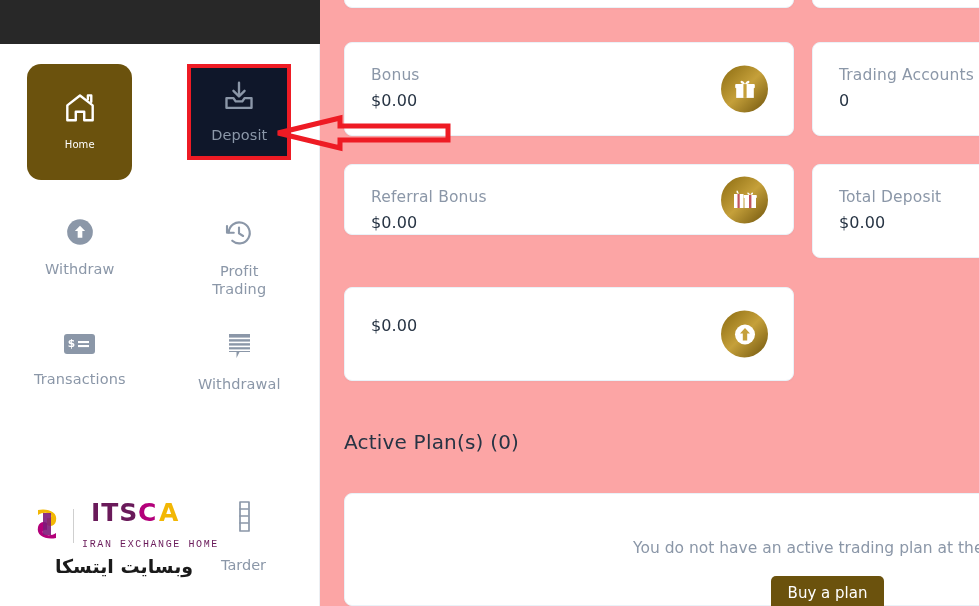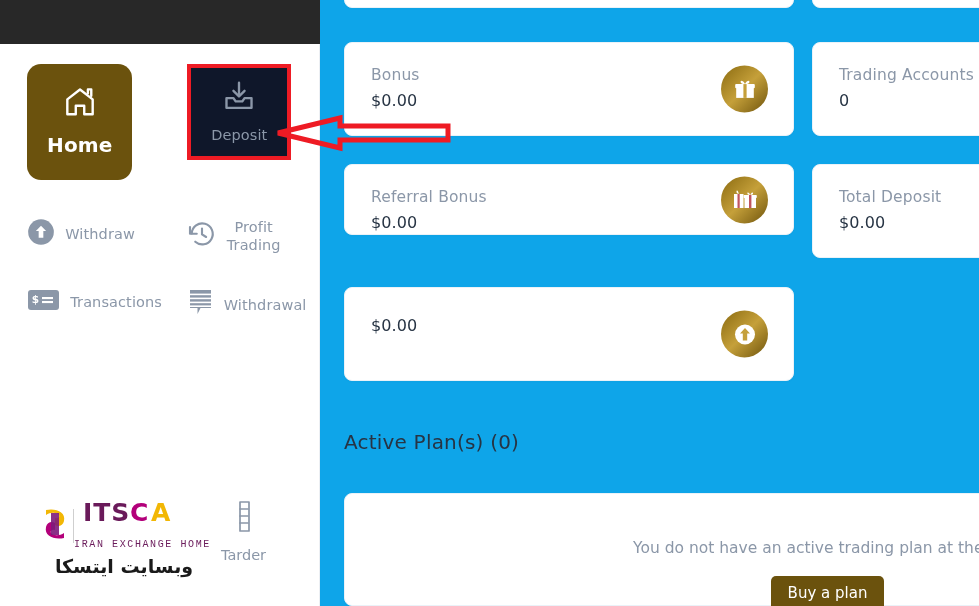--- a/index.html
+++ b/index.html
@@ -39,72 +39,72 @@
     align-items: center; justify-content: flex-start;
   }
   .tile {
     width: 105px; height: 116px;
     border-radius: 14px;
     display: flex; flex-direction: column;
     align-items: center; justify-content: center;
     gap: 12px;
   }
   .tile.active { background: #6b520d; }
-  .tile.active .tile-label { color: #ffffff; font-weight: bold; font-size: 20px; text-align: right; }
+  .tile.active .tile-label { color: #ffffff; font-weight: normal; font-size: 10px; text-align: right; }
   .tile-label {
     color: #8b97a8; font-size: 14.5px; line-height: 1.25;
     text-align: center; letter-spacing: .1px;
   }
   .tile-box {
     width: 104px; height: 96px;
     border: 4px solid #ee1b24;
     display: flex; flex-direction: column;
     align-items: center; justify-content: center;
     gap: 10px; background: #0f172a;
   }
   .small-tile {
     width: 105px;
-    display: flex; 
+    display: flex; flex-direction: column;
     align-items: center; gap: 10px;
   }
   .ico { display: block; }
 
   
   .logo-wrap {
     position: absolute; left: 24px; top: 456px;
     width: 200px; text-align: center;
   }
-  .logo-top { display: flex; align-items: center; justify-content: center; }
+  .logo-top { display: flex; align-items: center; justify-content: center; gap: 8px; }
   .logo-divider { width: 1px; height: 34px; background: #cfcfcf; }
   .itsca-word { display:block; }
   .iran-sub {
     font-size: 10px; letter-spacing: 1.6px; color: #6a1a5a;
     margin-top: 12px; font-family: Liberation Mono, monospace;
   }
   .fa-line {
     font-size: 19px; font-weight: bold; color: #1a1a1a;
     direction: rtl; margin-top: 4px; letter-spacing: .5px;
   }
   .url-line {
     font-size: 16px; font-weight: bold; color: #1a1a1a;
     margin-top: 1px; letter-spacing: .2px;
     font-family: "DejaVu Sans", sans-serif;
   }
   .tarder-wrap {
     position: absolute; left: 206px; top: 500px;
     width: 75px; display: flex; flex-direction: column;
-    align-items: center; gap: 10px;
+    align-items: center; gap: 20px;
   }
   .tarder-label { color: #8b97a8; font-size: 14.5px; }
 
   
   .main {
     position: absolute; left: 320px; top: 0;
     width: 659px; height: 606px;
-    background: #0ea5e9;
+    background: #fca5a5;
     overflow: hidden;
   }
   .cards-area { position: absolute; left: 0; top: 0; width: 659px; }
 
   .card {
     position: absolute;
     background: #ffffff;
     border: 1px solid #eaf2f8;
     border-radius: 8px;
     box-shadow: 0 1px 2px rgba(60,80,110,.035);

